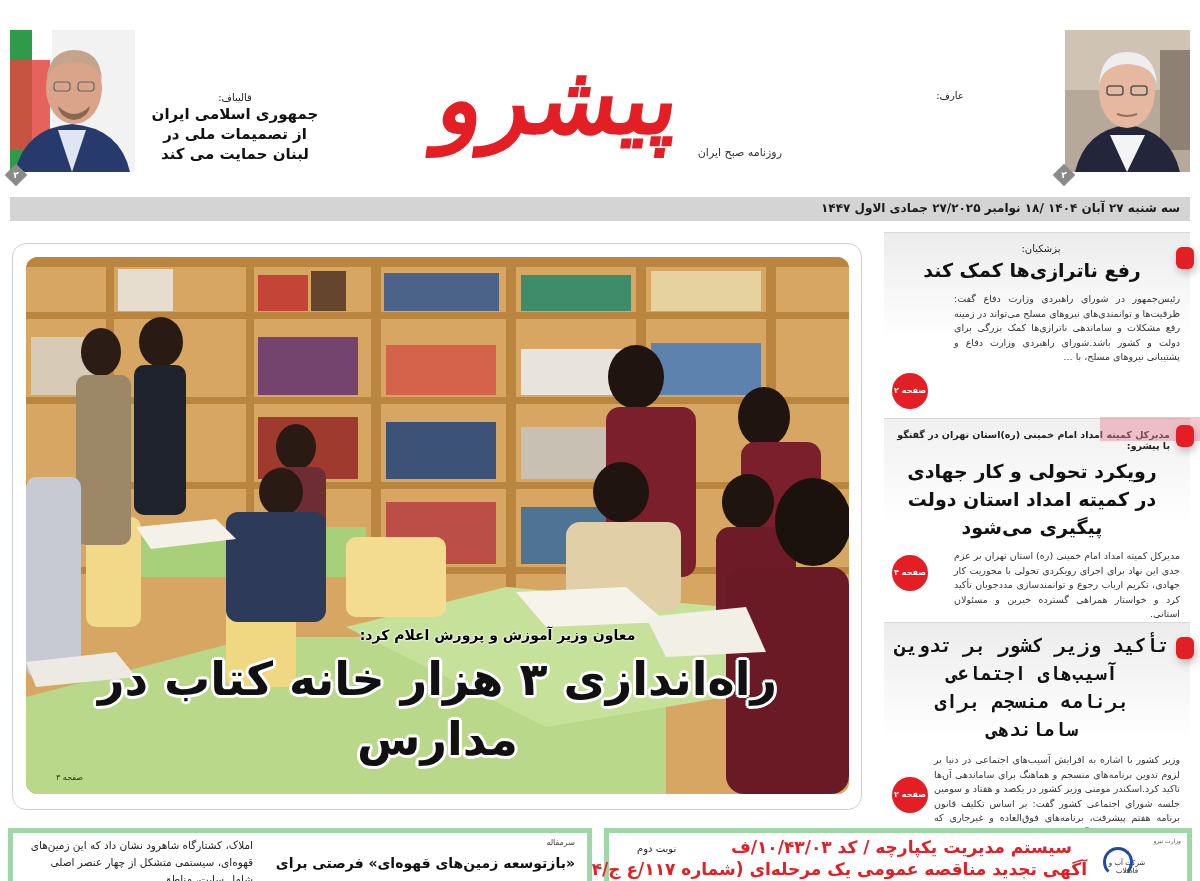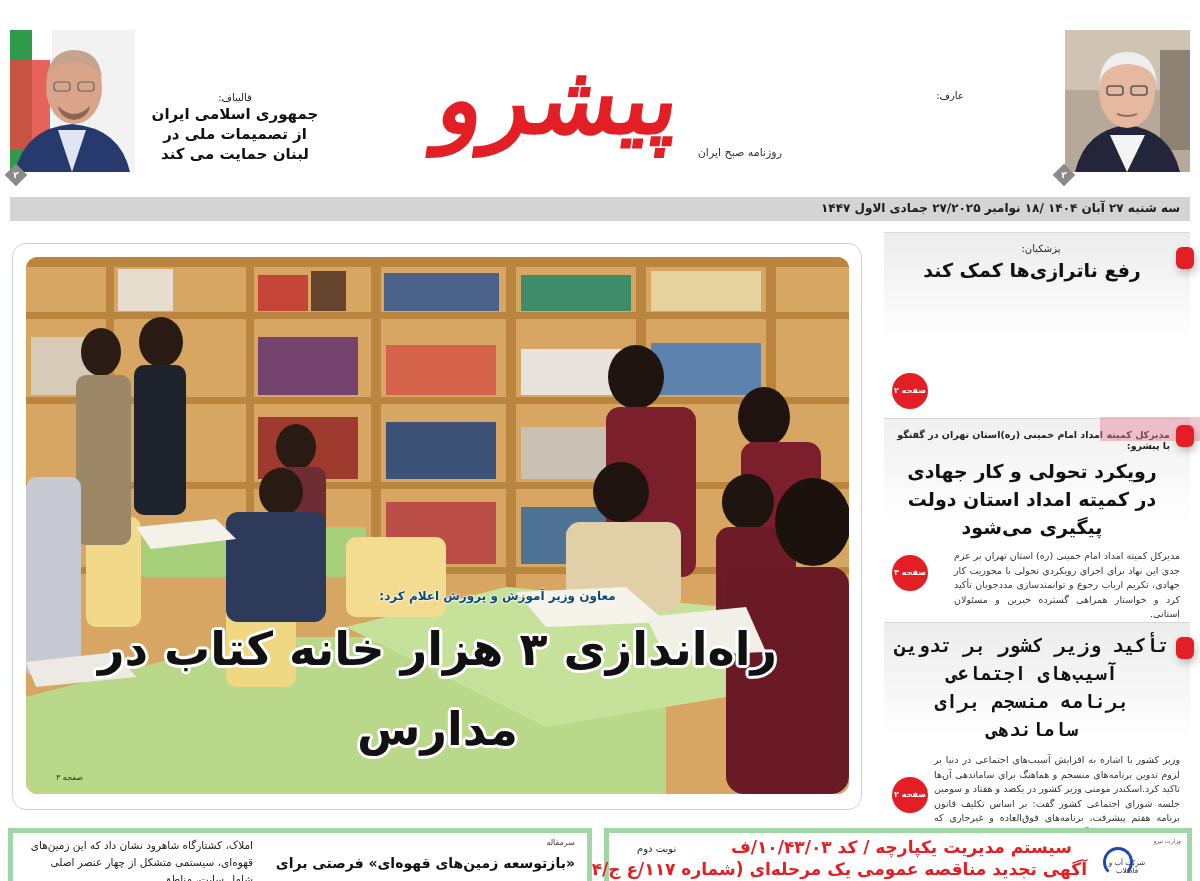--- a/index.html
+++ b/index.html
@@ -32,22 +32,22 @@
     
     .date-bar { position: absolute; top: 197px; left: 10px; width: 1180px; height: 24px; background: #d4d4d4; }
     .date-bar .date-right { position: absolute; right: 10px; top: 4px; font-size: 12px; font-weight: bold; color: #1a1a1a; }
     .date-bar .date-left { position: absolute; left: 24px; top: 4px; font-size: 12px; font-weight: bold; color: #1a1a1a; }
 
     
     .main-frame { position: absolute; left: 12px; top: 243px; width: 850px; height: 567px; border: 1.5px solid #c8d3db; border-radius: 14px; background: #fff; }
     .main-photo { position: absolute; left: 13px; top: 13px; width: 823px; height: 537px; border-radius: 12px; overflow: hidden; background: #c99a58; }
     .main-photo svg { width: 100%; height: 100%; display: block; }
     .main-caption { position: absolute; left: 0; right: 0; bottom: 25px; text-align: center; direction: rtl; }
-    .main-kicker { display: inline-block; font-size: 12px; font-weight: bold; color: #0c4a6e; text-shadow: 0 0 2px #fff, 0 0 2px #fff, 0 0 3px #fff; margin-bottom: 6px; position: relative; left: 60px; }
-    .main-headline { font-family: "DejaVu Sans", sans-serif; font-weight: bold; font-size: 46px; line-height: 80px; color: #111; letter-spacing: -1px;
+    .main-kicker { display: inline-block; font-size: 14px; font-weight: bold; color: #000000; text-shadow: 0 0 2px #fff, 0 0 2px #fff, 0 0 3px #fff; margin-bottom: 6px; position: relative; left: 60px; }
+    .main-headline { font-family: "DejaVu Sans", sans-serif; font-weight: bold; font-size: 46px; line-height: 60px; color: #111; letter-spacing: -1px;
       text-shadow: 2px 2px 0 #fff, -2px -2px 0 #fff, 2px -2px 0 #fff, -2px 2px 0 #fff, 0 3px 0 #fff, 3px 0 0 #fff, 0 -3px 0 #fff, -3px 0 0 #fff; }
     .photo-credit { position: absolute; left: 30px; bottom: 12px; font-size: 8px; color: #333; }
 
     
     .story-box { position: absolute; right: 10px; width: 306px; background: linear-gradient(#ececec, #ffffff 60%); border-top: 1px solid #d8d8d8; }
     .story-box .red-tab { position: absolute; right: -4px; top: 14px; width: 18px; height: 22px; background: #e31e24; border-radius: 6px; box-shadow: 2px 4px 8px rgba(0,0,0,0.25); }
     .story-kicker { font-size: 10px; color: #222; text-align: center; padding-top: 10px; padding-left: 8px; }
     .story-headline { font-weight: bold; font-size: 19px; line-height: 28px; text-align: center; color: #111; padding: 2px 18px 0 8px; }
     .story-body { font-size: 9.5px; line-height: 14.5px; color: #333; text-align: justify; padding: 8px 10px 0 70px; }
     .page-badge { position: absolute; left: 8px; width: 36px; height: 36px; border-radius: 50%; background: #e31e24; color: #fff; font-size: 8px; font-weight: bold; text-align: center; line-height: 36px; }
@@ -225,20 +225,21 @@
     <div class="photo-credit">صفحه ۳</div>
   </div>
 </div>
 
 <div class="story-box story-1">
   <div class="red-tab"></div>
   <div class="story-kicker">پزشکیان:</div>
   <div class="story-headline">
     <div>رفع ناترازی‌ها کمک کند</div>
   </div>
+  <div class="story-body">رئیس‌جمهور در شورای راهبردی وزارت دفاع گفت: ظرفیت‌ها و توانمندی‌های نیروهای مسلح می‌تواند در زمینه رفع مشکلات و ساماندهی ناترازی‌ها کمک بزرگی برای دولت و کشور باشد.شورای راهبردی وزارت دفاع و پشتیبانی نیروهای مسلح، با ...</div>
   <div class="page-badge">صفحه ۲</div>
 </div>
 
 <div class="story-box story-2">
   <div class="pink-ribbon"></div>
   <div class="red-tab" style="top:6px;"></div>
   <div class="story-kicker">مدیرکل کمیته امداد امام خمینی (ره)استان تهران در گفتگو با پیشرو:</div>
   <div class="story-headline" style="padding-top:6px;">
     <div>رویکرد تحولی و کار جهادی</div>
     <div>در کمیته امداد استان دولت</div>

